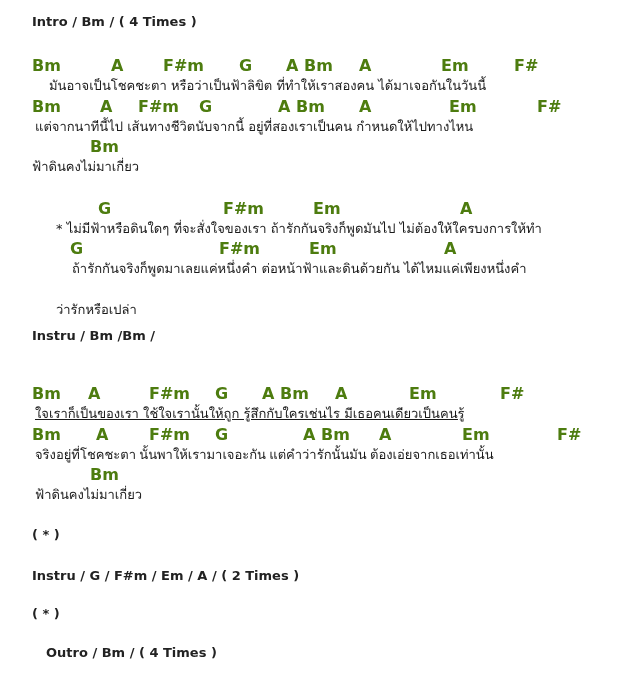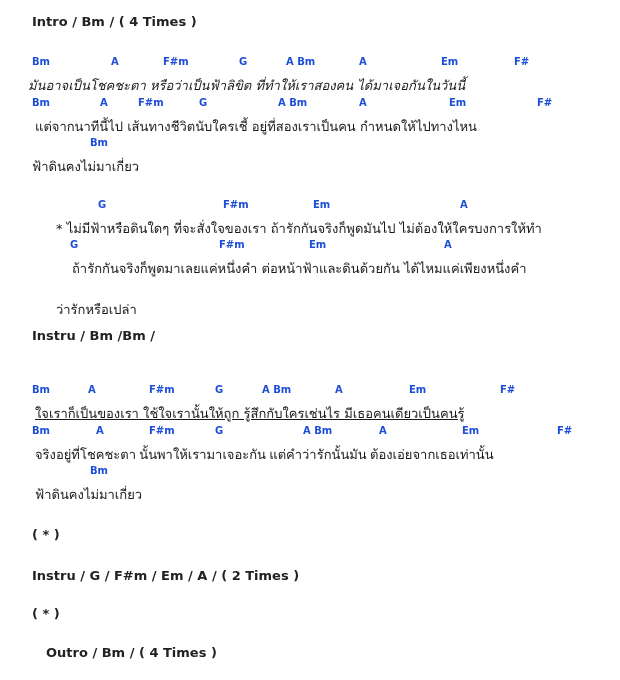--- a/index.html
+++ b/index.html
@@ -1,46 +1,46 @@
 <!DOCTYPE html>
 <html><head>
 <meta charset="utf-8">
 <style>
   html, body { margin:0; padding:0; background:#ffffff; }
   body { width:620px; height:680px; position:relative; overflow:hidden; color:#1a1a1a; }
   .line { position:absolute; left:0; white-space:nowrap; }
   .head { font-family:"DejaVu Sans", sans-serif; font-weight:bold; font-size:13px; color:#222; }
-  .chord { position:absolute; font-family:"DejaVu Sans", sans-serif; font-weight:bold; font-size:10px; color:#1d4ed8; white-space:nowrap; }
+  .chord { position:absolute; font-family:"DejaVu Sans", sans-serif; font-weight:bold; font-size:16px; color:#4d7c0f; white-space:nowrap; }
   .lyric { position:absolute; font-family:"DejaVu Sans", sans-serif; font-size:13px; color:#1a1a1a; white-space:nowrap; }
 </style>
 </head>
 <body>
 
 <div class="line head" style="left:32px;top:14px;">Intro  / Bm / ( 4 Times )</div>
 
 <div>
   <span class="chord" style="left:32px;top:56px;">Bm</span>
   <span class="chord" style="left:111px;top:56px;">A</span>
   <span class="chord" style="left:163px;top:56px;">F#m</span>
   <span class="chord" style="left:239px;top:56px;">G</span>
   <span class="chord" style="left:286px;top:56px;">A Bm</span>
   <span class="chord" style="left:359px;top:56px;">A</span>
   <span class="chord" style="left:441px;top:56px;">Em</span>
   <span class="chord" style="left:514px;top:56px;">F#</span>
-  <span class="lyric" style="left:28px;top:75px;font-style:italic;">มันอาจเป็นโชคชะตา  หรือว่าเป็นฟ้าลิขิต      ที่ทำให้เราสองคน ได้มาเจอกันในวันนี้</span>
+  <span class="lyric" style="left:49px;top:75px;">มันอาจเป็นโชคชะตา  หรือว่าเป็นฟ้าลิขิต      ที่ทำให้เราสองคน ได้มาเจอกันในวันนี้</span>
 
   <span class="chord" style="left:32px;top:97px;">Bm</span>
   <span class="chord" style="left:100px;top:97px;">A</span>
   <span class="chord" style="left:138px;top:97px;">F#m</span>
   <span class="chord" style="left:199px;top:97px;">G</span>
   <span class="chord" style="left:278px;top:97px;">A Bm</span>
   <span class="chord" style="left:359px;top:97px;">A</span>
   <span class="chord" style="left:449px;top:97px;">Em</span>
   <span class="chord" style="left:537px;top:97px;">F#</span>
-  <span class="lyric" style="left:35px;top:116px;">แต่จากนาทีนี้ไป  เส้นทางชีวิตนับใครเชี้       อยู่ที่สองเราเป็นคน กำหนดให้ไปทางไหน</span>
+  <span class="lyric" style="left:35px;top:116px;">แต่จากนาทีนี้ไป  เส้นทางชีวิตนับจากนี้       อยู่ที่สองเราเป็นคน กำหนดให้ไปทางไหน</span>
 
   <span class="chord" style="left:90px;top:137px;">Bm</span>
   <span class="lyric" style="left:32px;top:156px;">ฟ้าดินคงไม่มาเกี่ยว</span>
 </div>
 
 <div>
   <span class="chord" style="left:98px;top:199px;">G</span>
   <span class="chord" style="left:223px;top:199px;">F#m</span>
   <span class="chord" style="left:313px;top:199px;">Em</span>
   <span class="chord" style="left:460px;top:199px;">A</span>

